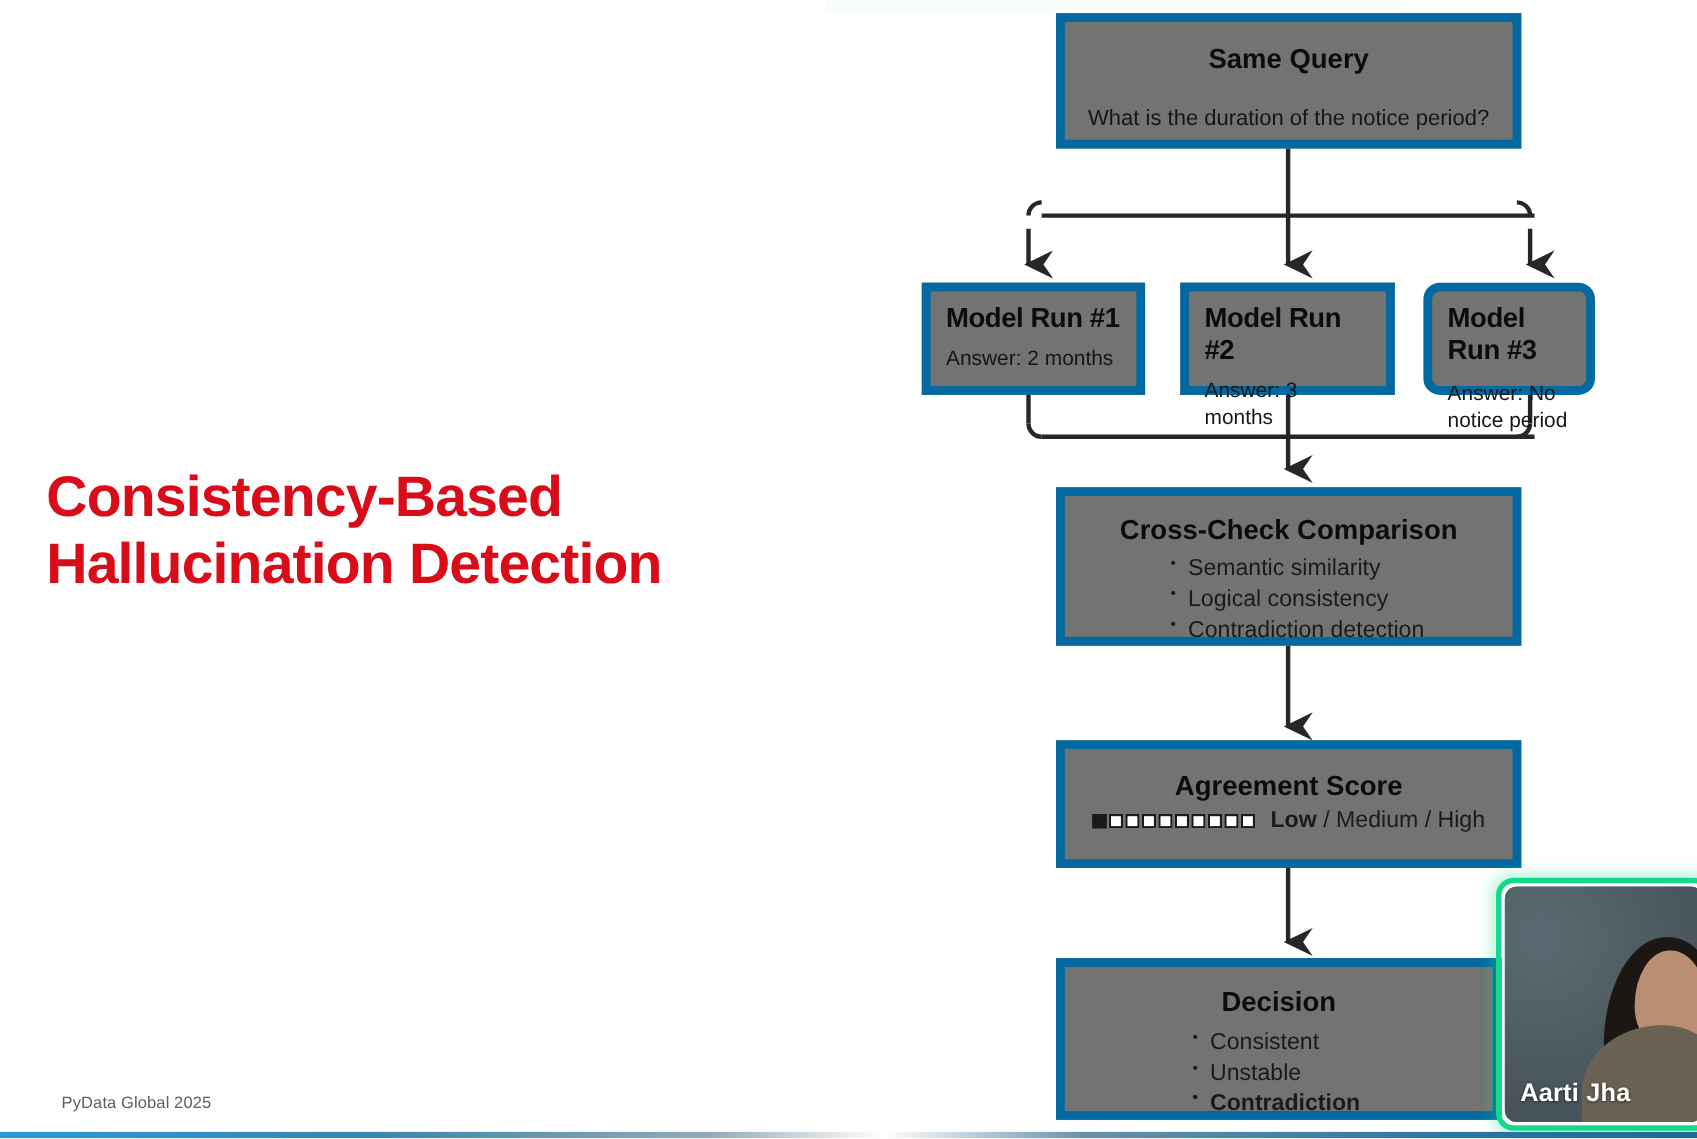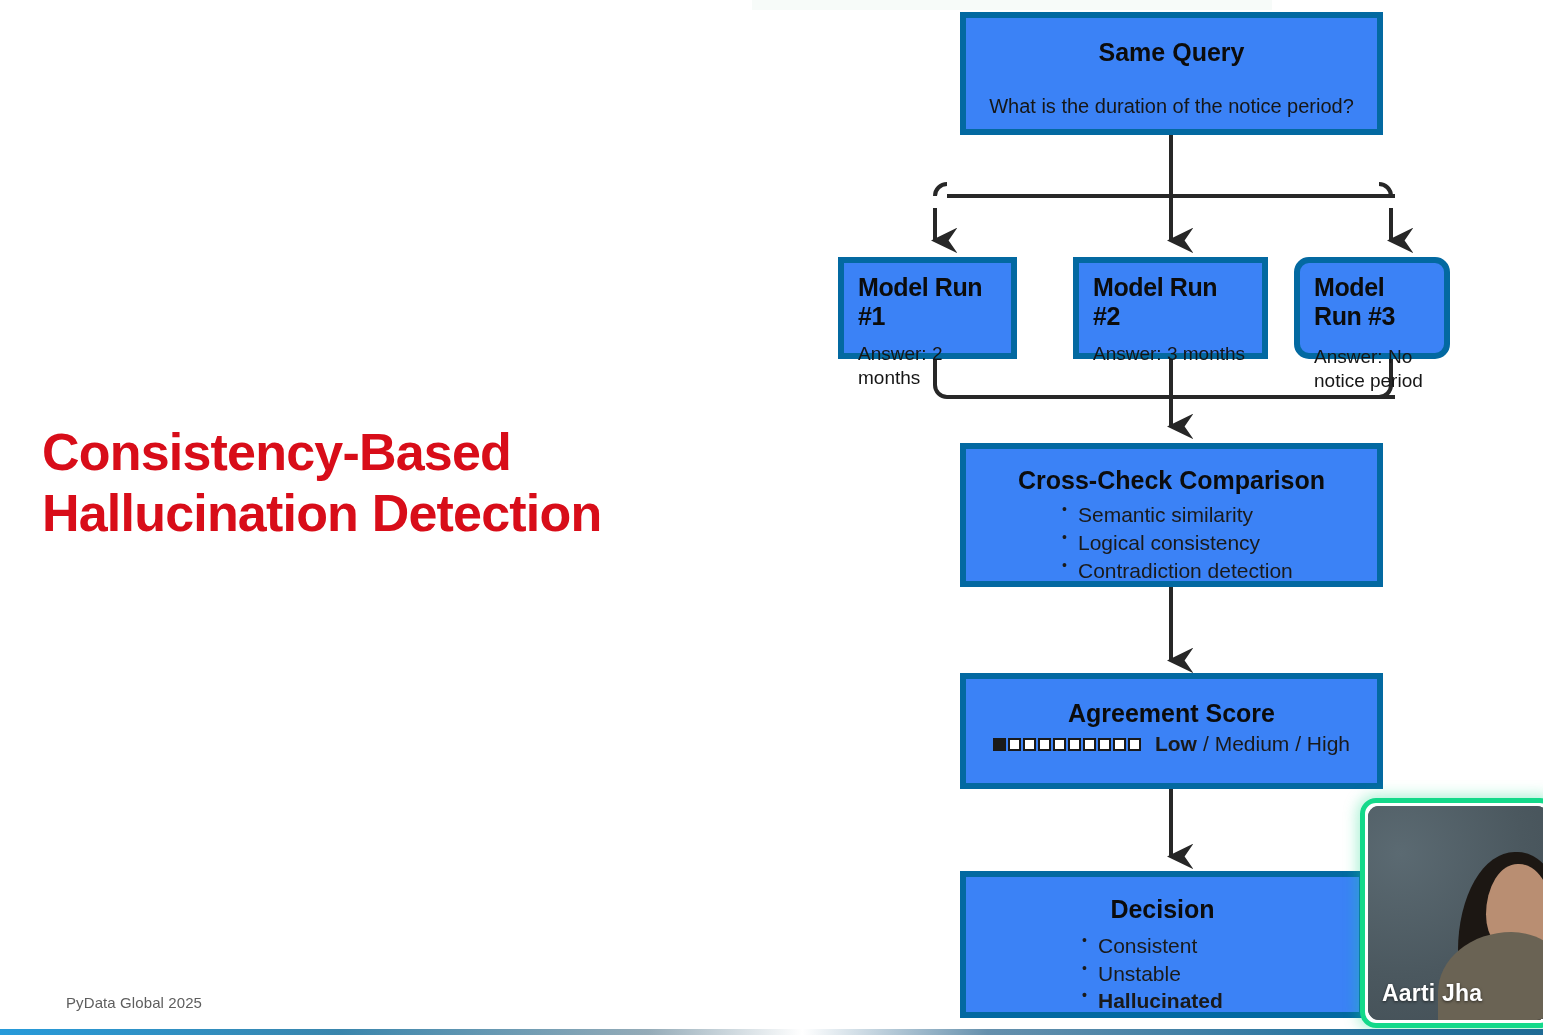--- a/index.html
+++ b/index.html
@@ -29,42 +29,42 @@
     color: #d80d19;
     font-size: 52px;
     font-weight: 700;
     line-height: 1.18;
     letter-spacing: -0.8px;
   }
   .slide-title .line { display: block; }
 
   .footer-note {
     position: absolute;
-    left: 66px;
+    left: 56px;
     top: 994px;
     font-size: 15px;
     color: #5e5e5e;
     letter-spacing: 0.1px;
   }
 
   
   #flow {
     position: absolute;
     left: 0;
     top: 0;
     width: 1543px;
     height: 1035px;
     pointer-events: none;
   }
 
   .node {
     position: absolute;
     box-sizing: border-box;
-    background: #3b82f6;
-    border: 6px solid #0369a1;
+    background: #737373;
+    border: 8px solid #0369a1;
     color: #111111;
   }
   .node .n-title {
     display: block;
     text-align: center;
     font-weight: 700;
     color: #0c0c0c;
   }
   .node .n-sub {
     display: block;
@@ -107,21 +107,21 @@
   .run-box .n-title {
     font-size: 25px;
     text-align: left;
     letter-spacing: -0.4px;
   }
   .run-box .n-sub {
     font-size: 19px;
     margin-top: 11px;
     line-height: 1.25;
   }
-  #node-run1 { left: 838px; top: 257px; width: 179px; height: 102px; }
+  #node-run1 { left: 838px; top: 257px; width: 203px; height: 102px; }
   #node-run2 { left: 1073px; top: 257px; width: 195px; height: 102px; }
   #node-run3 { left: 1294px; top: 257px; width: 156px; height: 102px; border-radius: 15px; }
   #node-run3 .n-sub { margin-top: 14px; }
 
   
   #node-crosscheck {
     left: 960px; top: 443px; width: 423px; height: 144px;
     padding-top: 17px;
   }
   #node-crosscheck .n-title { font-size: 25px; }
@@ -348,21 +348,21 @@
         </span>
       <span class="meter-label"><span class="low">Low</span><span style="margin-left:6px">/ Medium / High</span></span>
     </div>
   </div>
 
   <div class="node" id="node-decision">
     <span class="n-title">Decision</span>
     <ul class="n-list" id="decision-list">
         <li>Consistent</li>
         <li>Unstable</li>
-        <li class="bold">Hallucinated</li>
+        <li class="bold">Contradiction</li>
       </ul>
   </div>
 
   <div id="video-tile" style="border-color: rgb(20, 217, 138);">
     <div id="video-inner">
       <div id="video-bg"></div>
       <div id="person-hair"></div>
       <div id="person-face"></div>
       <div id="person-body"></div>
       <div id="video-name">Aarti Jha</div>

